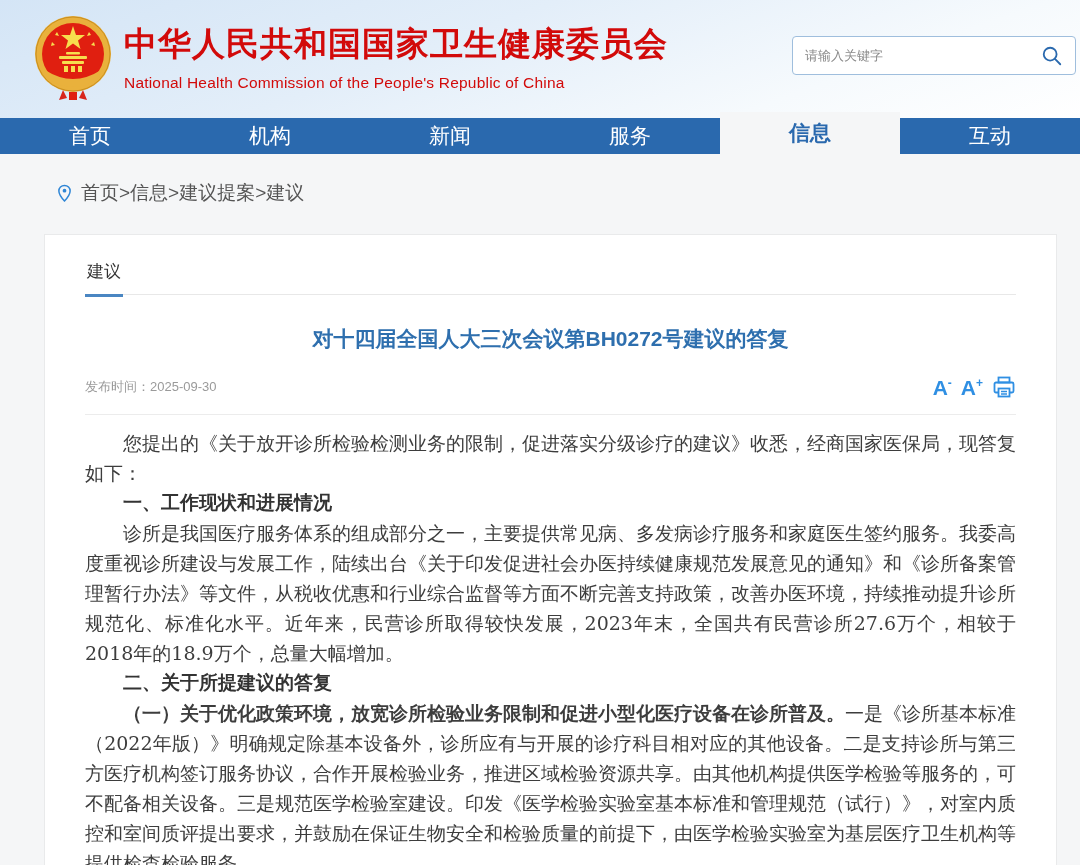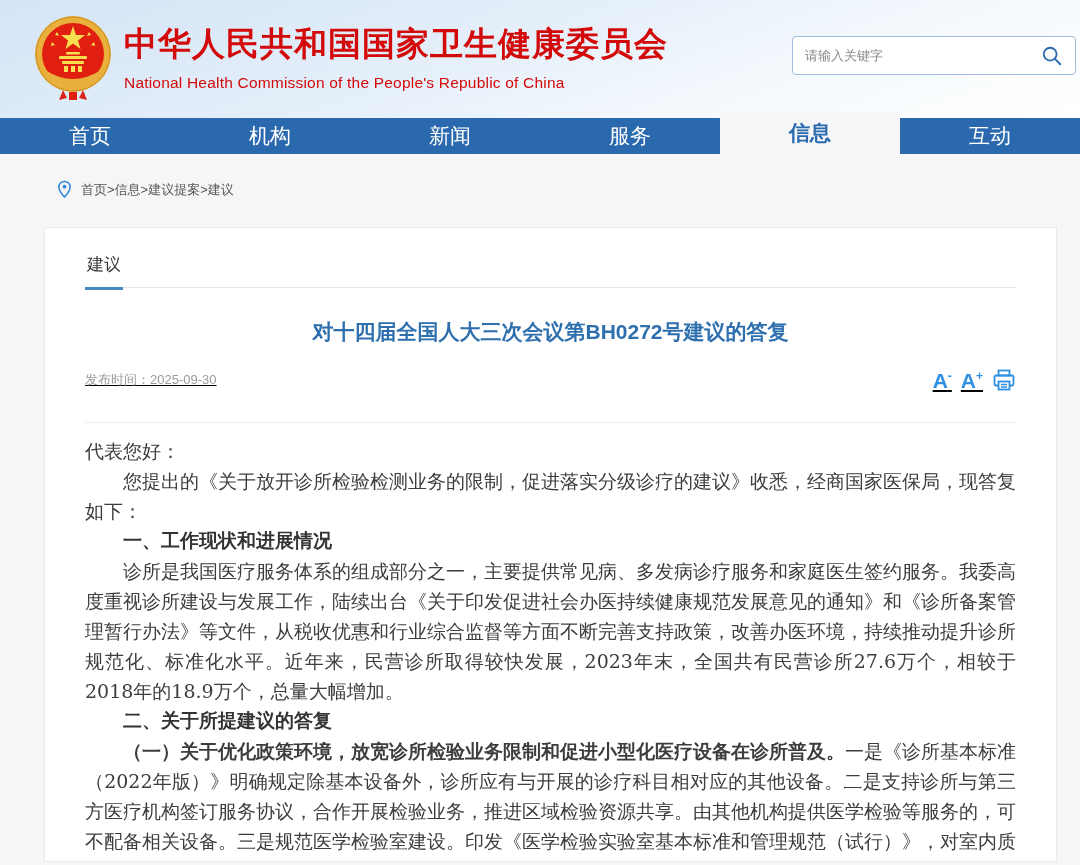--- a/index.html
+++ b/index.html
@@ -39,41 +39,41 @@
     flex:1; display:flex; align-items:center; justify-content:center;
     color:#ffffff; font-size:21px; cursor:pointer;
   }
   .nav-item.active {
     background:#f5f6f7; color:#2a69ae; font-weight:bold;
     margin-top:-6px; height:42px;
   }
   
   .breadcrumb-row {
     display:flex; align-items:center; gap:9px;
-    padding:26px 16px 28px 57px; font-size:13px; color:#555;
+    padding:26px 16px 28px 57px; font-size:19px; color:#555;
   }
   .pin-icon { width:15px; height:19px; flex:0 0 auto; }
   
   .card {
     margin-left:44px; width:1013px; height:635px; overflow:hidden;
     background:#ffffff; border:1px solid #e9eaeb; padding:0 40px;
   }
   .tab-row { padding-top:24px; border-bottom:1px solid #e8e8e8; }
   .tab {
     display:inline-block; font-size:17px; color:#333;
     padding:0 2px 11px 2px; border-bottom:3px solid #4a86c2;
     margin-bottom:-2px; position:relative; top:1px;
   }
   .article-title {
     margin:30px 0 0; text-align:center;
     font-size:21px; font-weight:bold; color:#2e6fae;
   }
   .meta-row {
     display:flex; justify-content:space-between; align-items:center;
-    margin-top:22px; padding-bottom:30px; border-bottom:1px solid #ececec;text-decoration:underline;
+    margin-top:22px; padding-bottom:15px; border-bottom:1px solid #ececec;
   }
   .publish-date { font-size:13px; color:#9a9a9a; }
   .tools { display:flex; align-items:center; gap:9px; }
   .font-btn {
     font-size:21px; font-weight:bold; color:#2f8fe3; cursor:pointer;
     line-height:1; font-family:"Liberation Sans",sans-serif;
   }
   .font-btn sup { font-size:12px; font-weight:bold; }
   .print-btn { width:24px; height:24px; cursor:pointer; }
   
@@ -169,20 +169,19 @@
           <rect x="2.5" y="7.5" width="19" height="10" rx="1.5" fill="none" stroke="#2f8fe3" stroke-width="1.8"></rect>
           <rect x="6.5" y="13.5" width="11" height="8" fill="#ffffff" stroke="#2f8fe3" stroke-width="1.8"></rect>
           <line x1="9" y1="16.5" x2="15" y2="16.5" stroke="#2f8fe3" stroke-width="1.5"></line>
           <line x1="9" y1="19" x2="15" y2="19" stroke="#2f8fe3" stroke-width="1.5"></line>
         </svg>
       </span>
     </div>
   </div>
 
   <article class="article-body">
-      <p class="salutation">代表您好：</p>
       <p class="indent">您提出的《关于放开诊所检验检测业务的限制，促进落实分级诊疗的建议》收悉，经商国家医保局，现答复如下：</p>
       <p class="heading">一、工作现状和进展情况</p>
       <p class="indent">诊所是我国医疗服务体系的组成部分之一，主要提供常见病、多发病诊疗服务和家庭医生签约服务。我委高度重视诊所建设与发展工作，陆续出台《关于印发促进社会办医持续健康规范发展意见的通知》和《诊所备案管理暂行办法》等文件，从税收优惠和行业综合监督等方面不断完善支持政策，改善办医环境，持续推动提升诊所规范化、标准化水平。近年来，民营诊所取得较快发展，2023年末，全国共有民营诊所27.6万个，相较于2018年的18.9万个，总量大幅增加。</p>
       <p class="heading">二、关于所提建议的答复</p>
       <p class="indent"><b>（一）关于优化政策环境，放宽诊所检验业务限制和促进小型化医疗设备在诊所普及。</b>一是《诊所基本标准（2022年版）》明确规定除基本设备外，诊所应有与开展的诊疗科目相对应的其他设备。二是支持诊所与第三方医疗机构签订服务协议，合作开展检验业务，推进区域检验资源共享。由其他机构提供医学检验等服务的，可不配备相关设备。三是规范医学检验室建设。印发《医学检验实验室基本标准和管理规范（试行）》，对室内质控和室间质评提出要求，并鼓励在保证生物安全和检验质量的前提下，由医学检验实验室为基层医疗卫生机构等提供检查检验服务。</p>
     </article>
 </main>
 
 </body></html>

